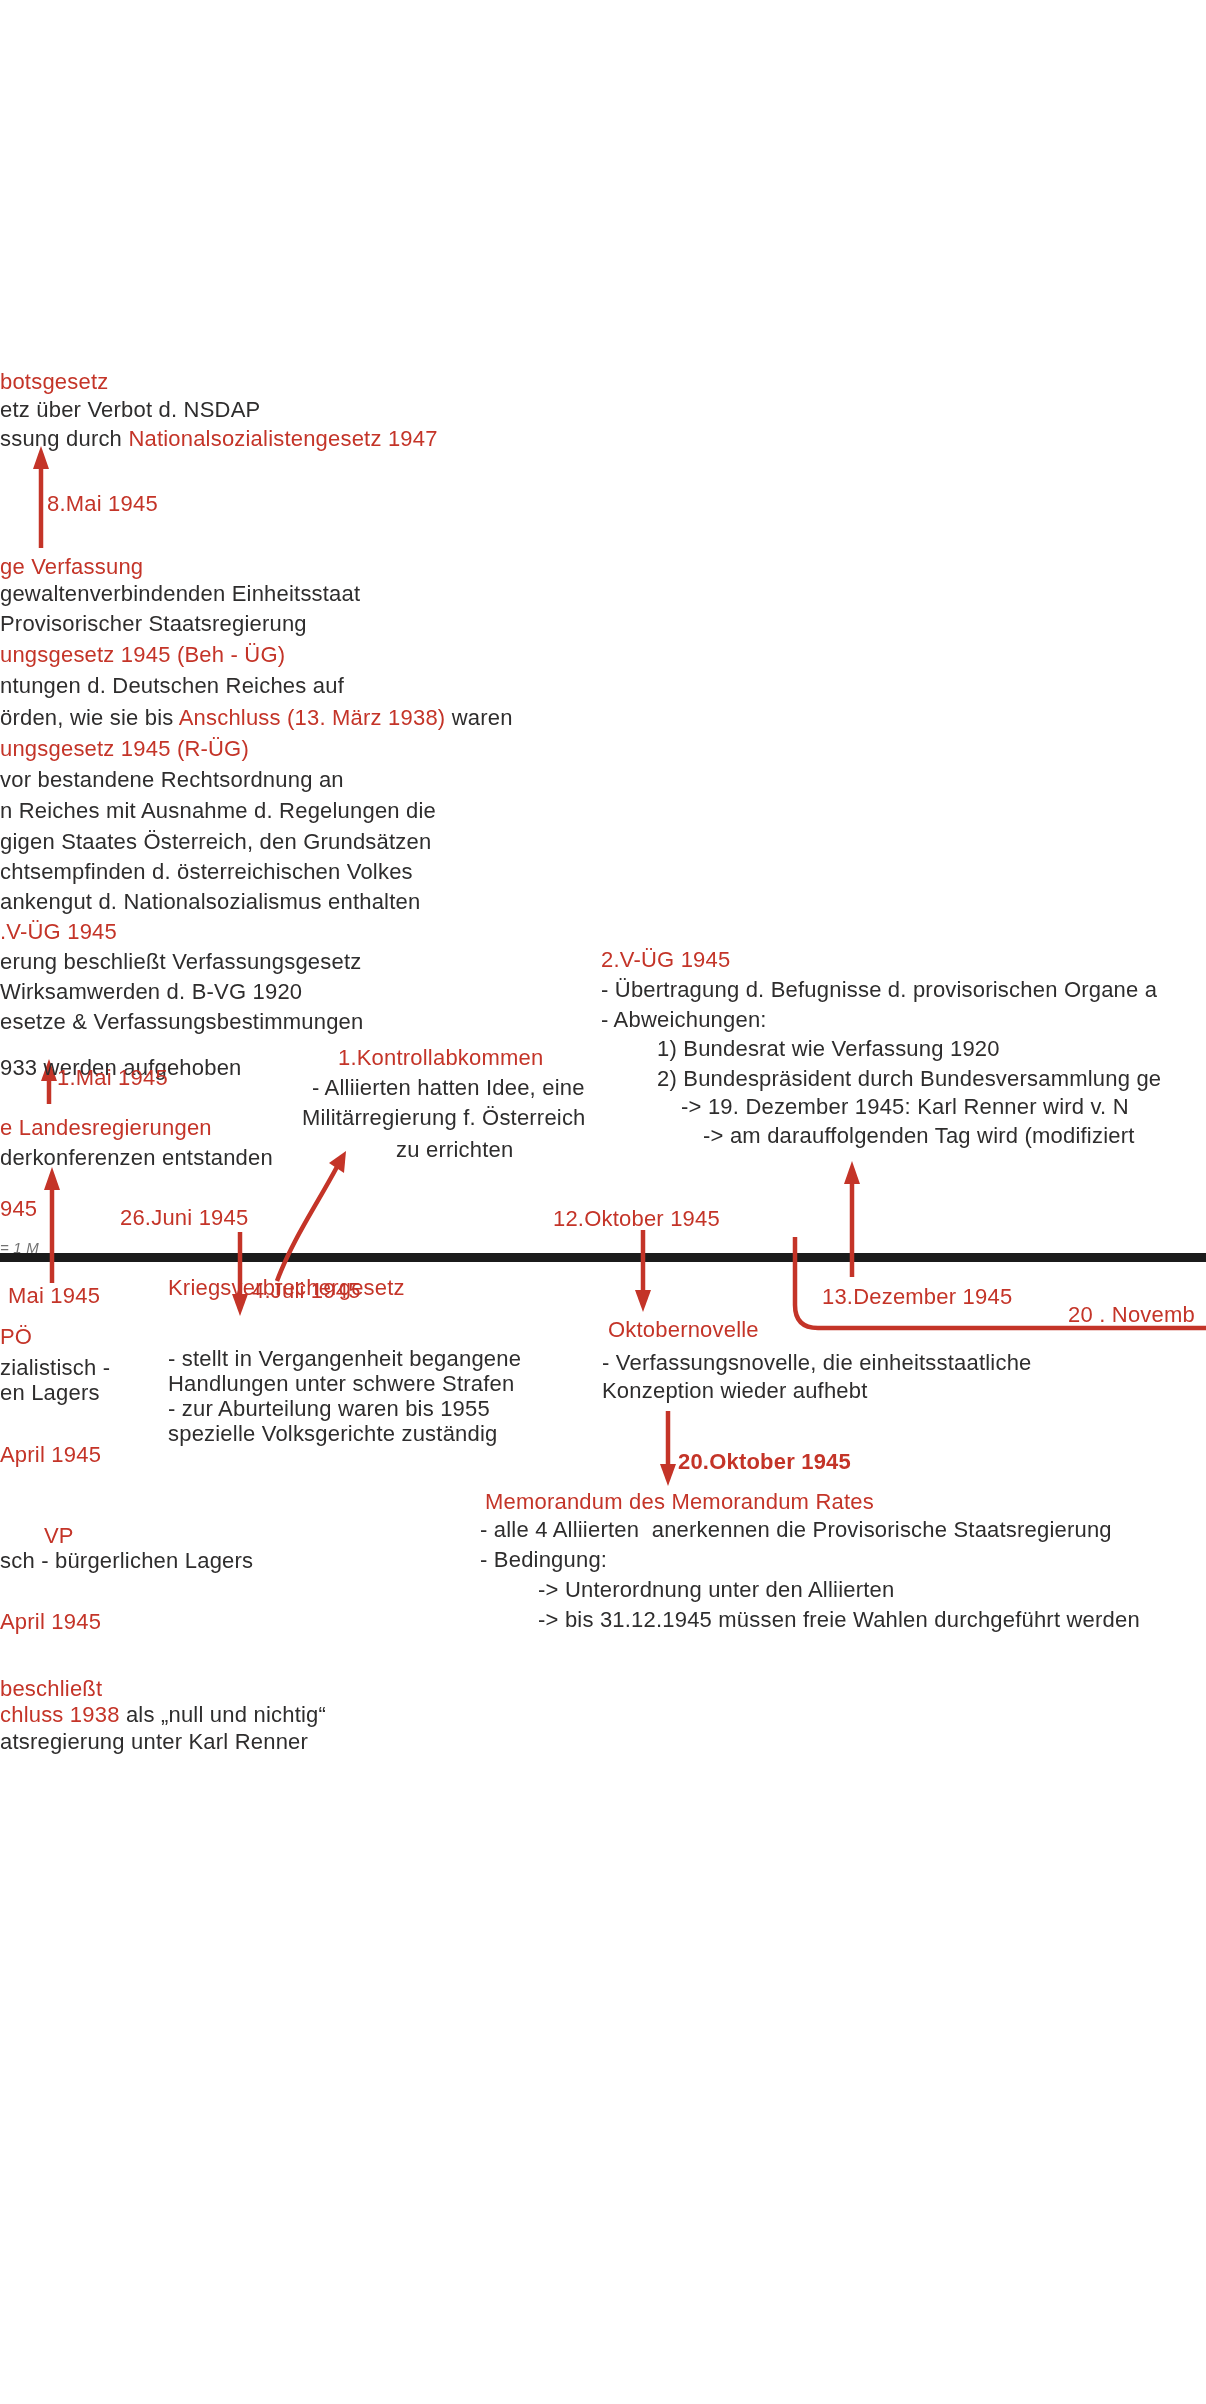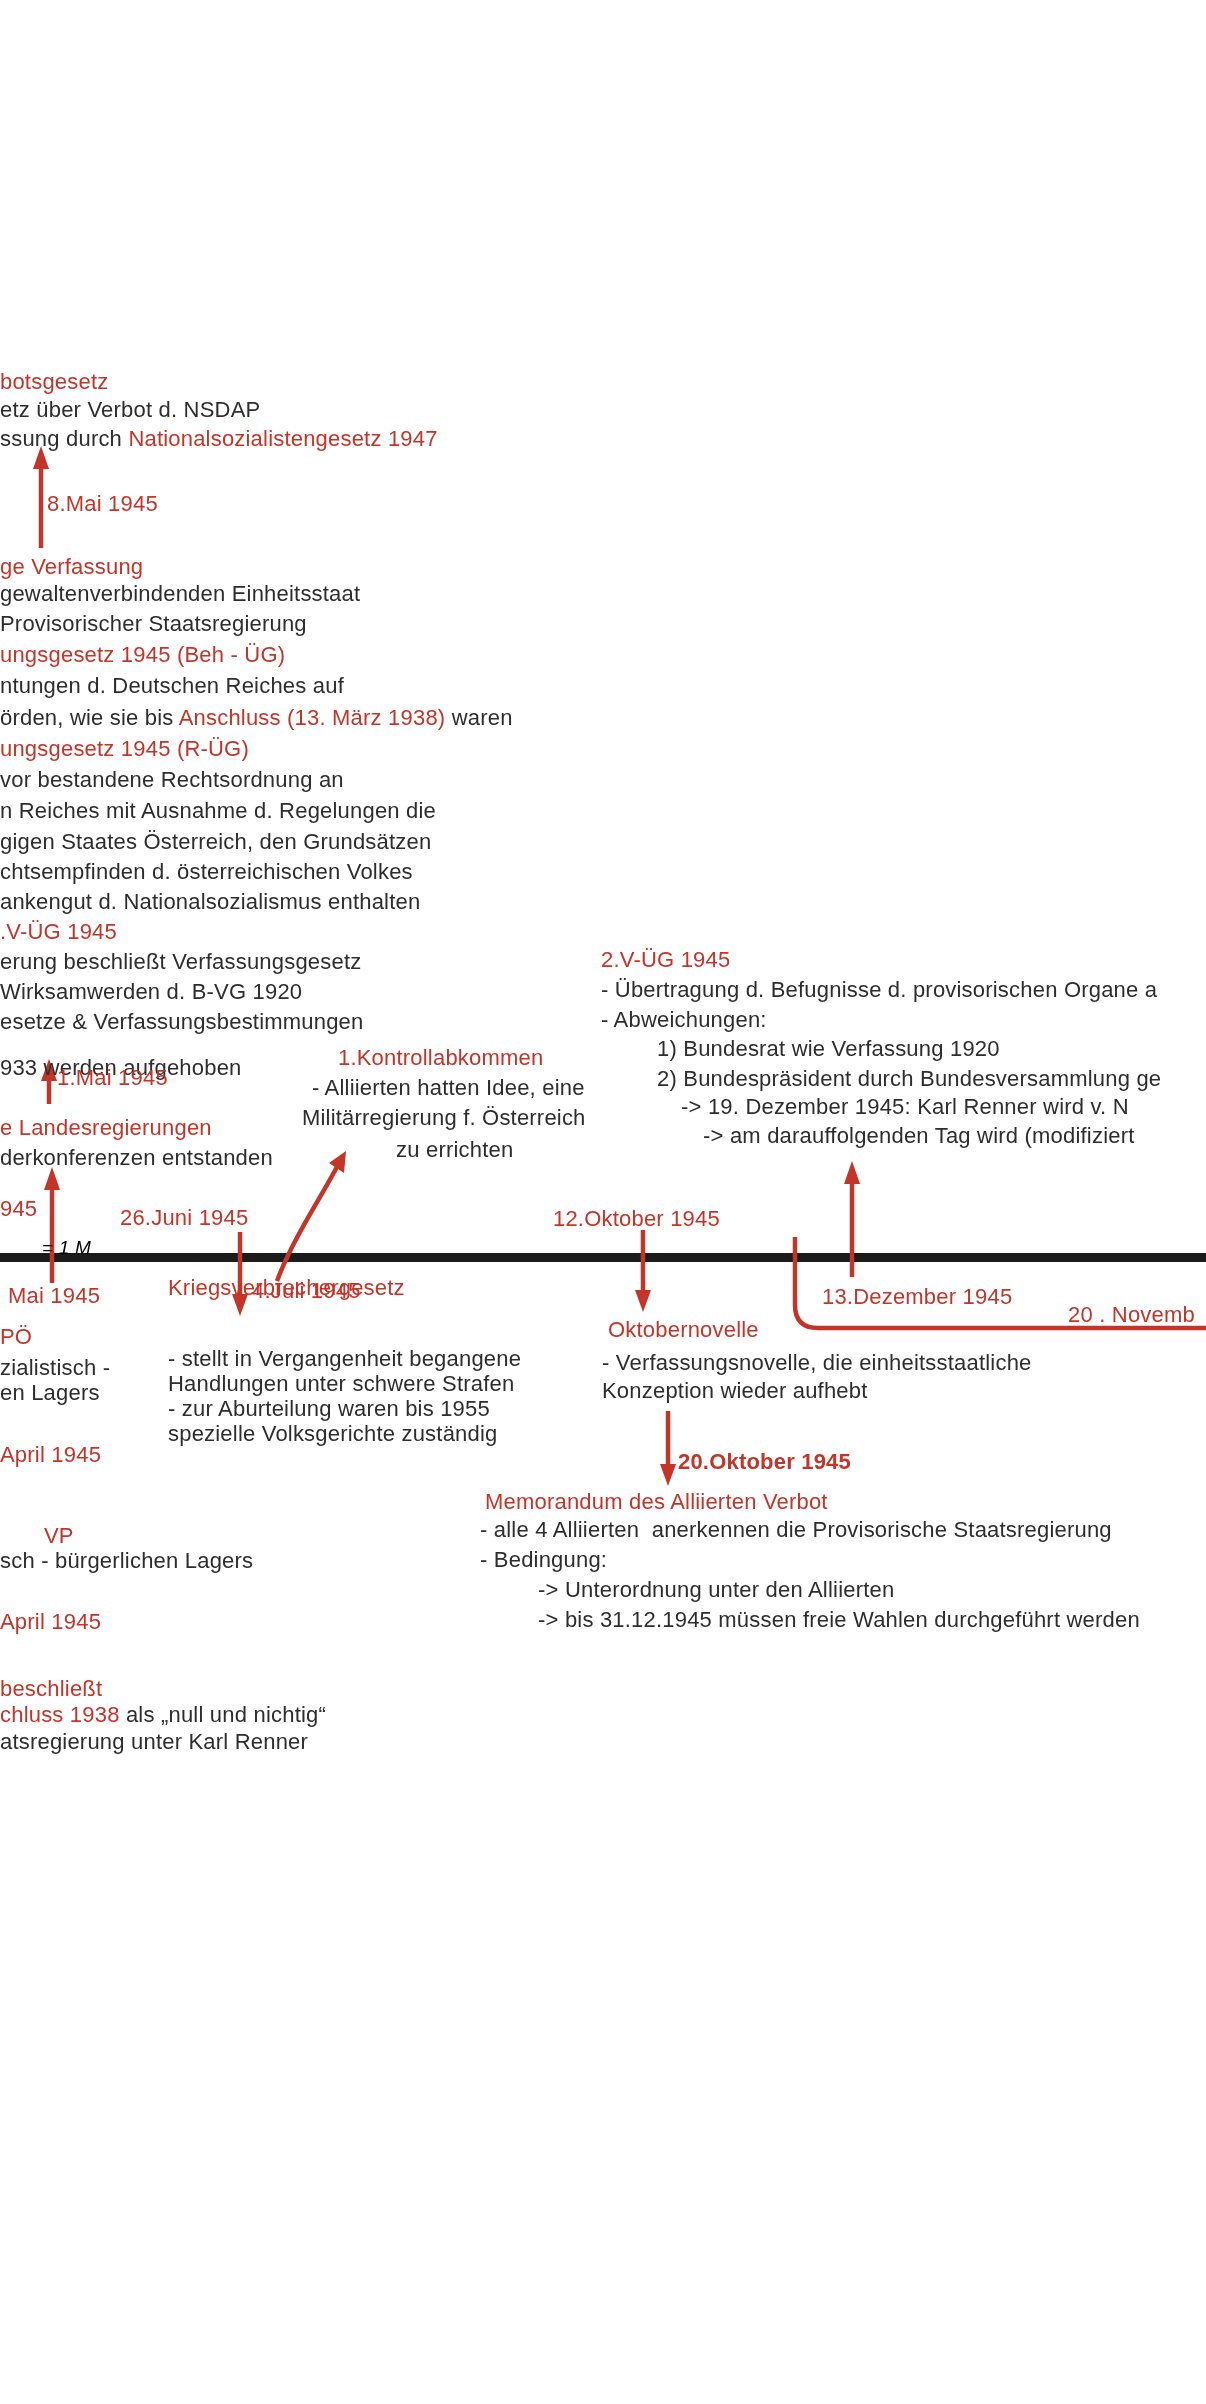--- a/index.html
+++ b/index.html
@@ -7,21 +7,21 @@
     width:1206px;height:2404px;background:#ffffff;position:relative;overflow:hidden;
     font-family:"Liberation Sans","DejaVu Sans",sans-serif;
   }
   #canvas{position:absolute;left:0;top:0;width:1080px;height:2404px;border-radius:26px;}
   .block{position:absolute;left:0;top:0;}
   .ln{
     position:absolute;white-space:pre;font-size:22px;line-height:24px;
     letter-spacing:.2px;color:#2e2d2d;
   }
   .ln .red{color:#c43428;}
-  .ln.italic{font-style:italic;font-size:19px;color:#000000;padding-left:42px;}
+  .ln.italic{font-style:italic;font-size:15px;color:#737373;}
   svg#arrows{position:absolute;left:0;top:0;pointer-events:none;}
 </style>
 </head>
 <body>
 
 <div id="canvas">
 
   <svg id="arrows" width="1206" height="2404" viewBox="0 0 1206 2404">
 
     <rect x="0" y="1253" width="1206" height="9" fill="#1b1b1b"></rect>
@@ -126,21 +126,21 @@
     </div>
     <div class="block">
       <div class="ln" style="left: 608px; top: 1318px;"><span class="red">Oktobernovelle</span></div>
       <div class="ln" style="left: 602px; top: 1351px;"><span>- Verfassungsnovelle, die einheitsstaatliche</span></div>
       <div class="ln" style="left: 602px; top: 1379px;"><span>Konzeption wieder aufhebt</span></div>
     </div>
     <div class="block">
       <div class="ln" style="left: 678px; top: 1450px; font-weight: bold;"><span class="red">20.Oktober 1945</span></div>
     </div>
     <div class="block">
-      <div class="ln" style="left: 485px; top: 1490px;"><span class="red">Memorandum des Alliierten Verbot</span></div>
+      <div class="ln" style="left: 485px; top: 1490px;"><span class="red">Memorandum des Memorandum Rates</span></div>
       <div class="ln" style="left: 480px; top: 1518px;"><span>- alle 4 Alliierten  anerkennen die Provisorische Staatsregierung</span></div>
       <div class="ln" style="left: 480px; top: 1548px;"><span>- Bedingung:</span></div>
       <div class="ln" style="left: 538px; top: 1578px;"><span>-&gt; Unterordnung unter den Alliierten</span></div>
       <div class="ln" style="left: 538px; top: 1608px;"><span>-&gt; bis 31.12.1945 müssen freie Wahlen durchgeführt werden</span></div>
     </div>
     <div class="block">
       <div class="ln" style="left: 0px; top: 1325px;"><span class="red">PÖ</span></div>
       <div class="ln" style="left: 0px; top: 1356px;"><span>zialistisch -</span></div>
       <div class="ln" style="left: 0px; top: 1381px;"><span>en Lagers</span></div>
       <div class="ln" style="left: 0px; top: 1443px;"><span class="red">April 1945</span></div>

